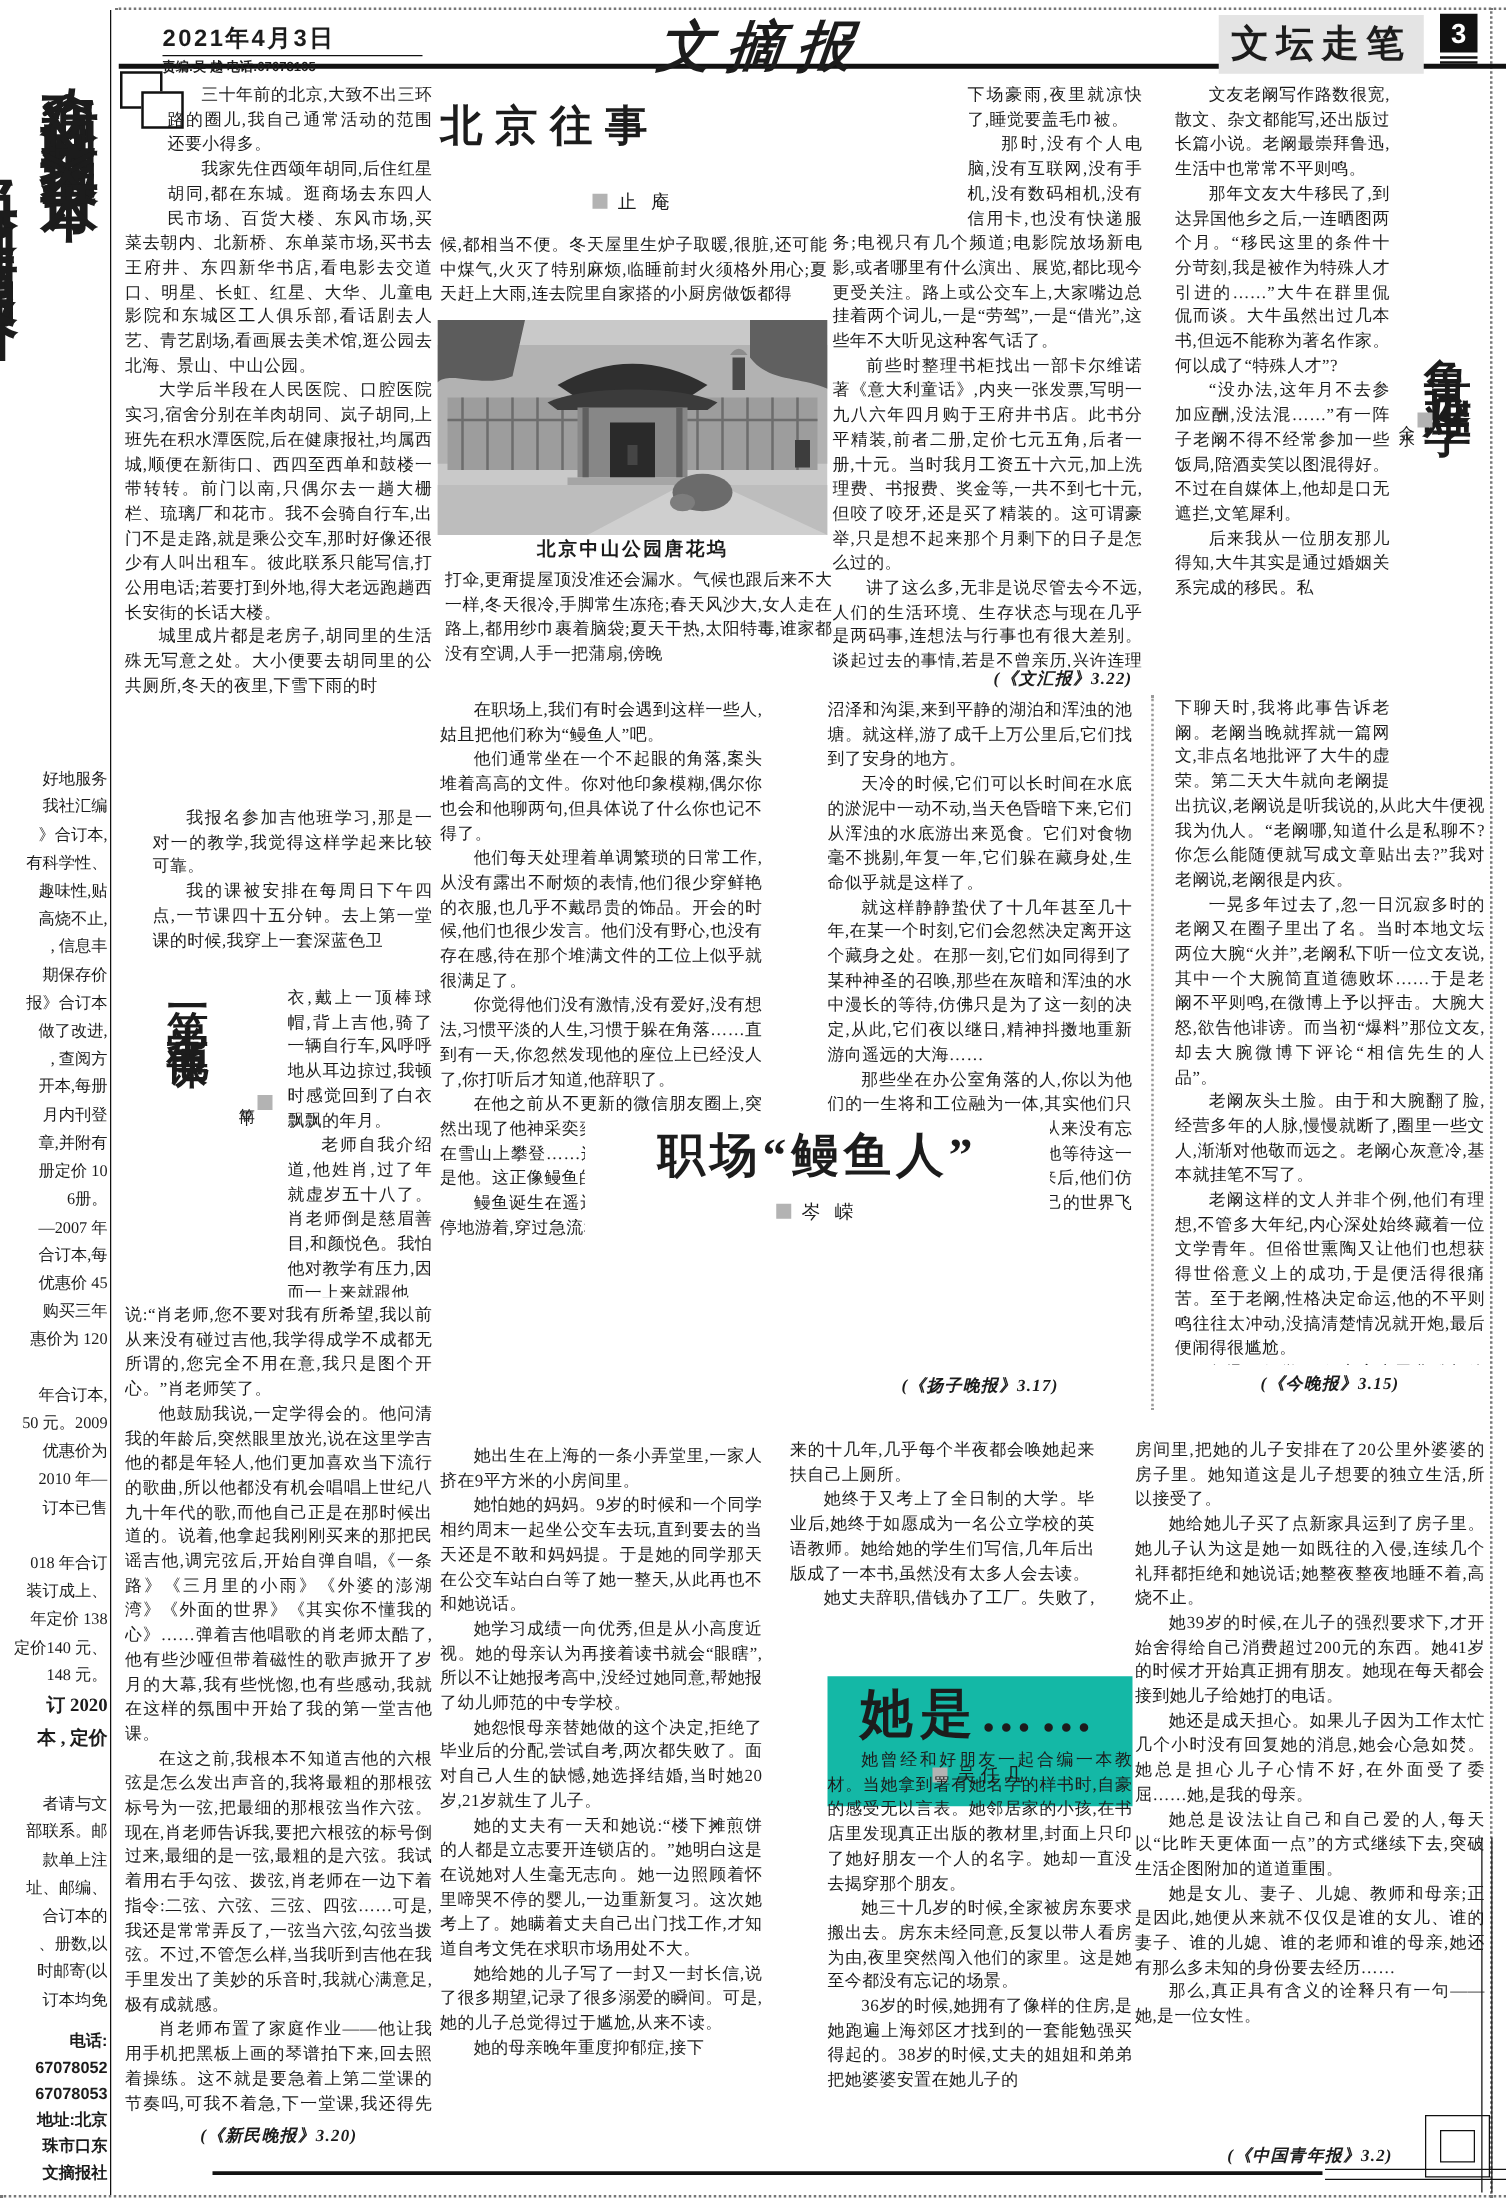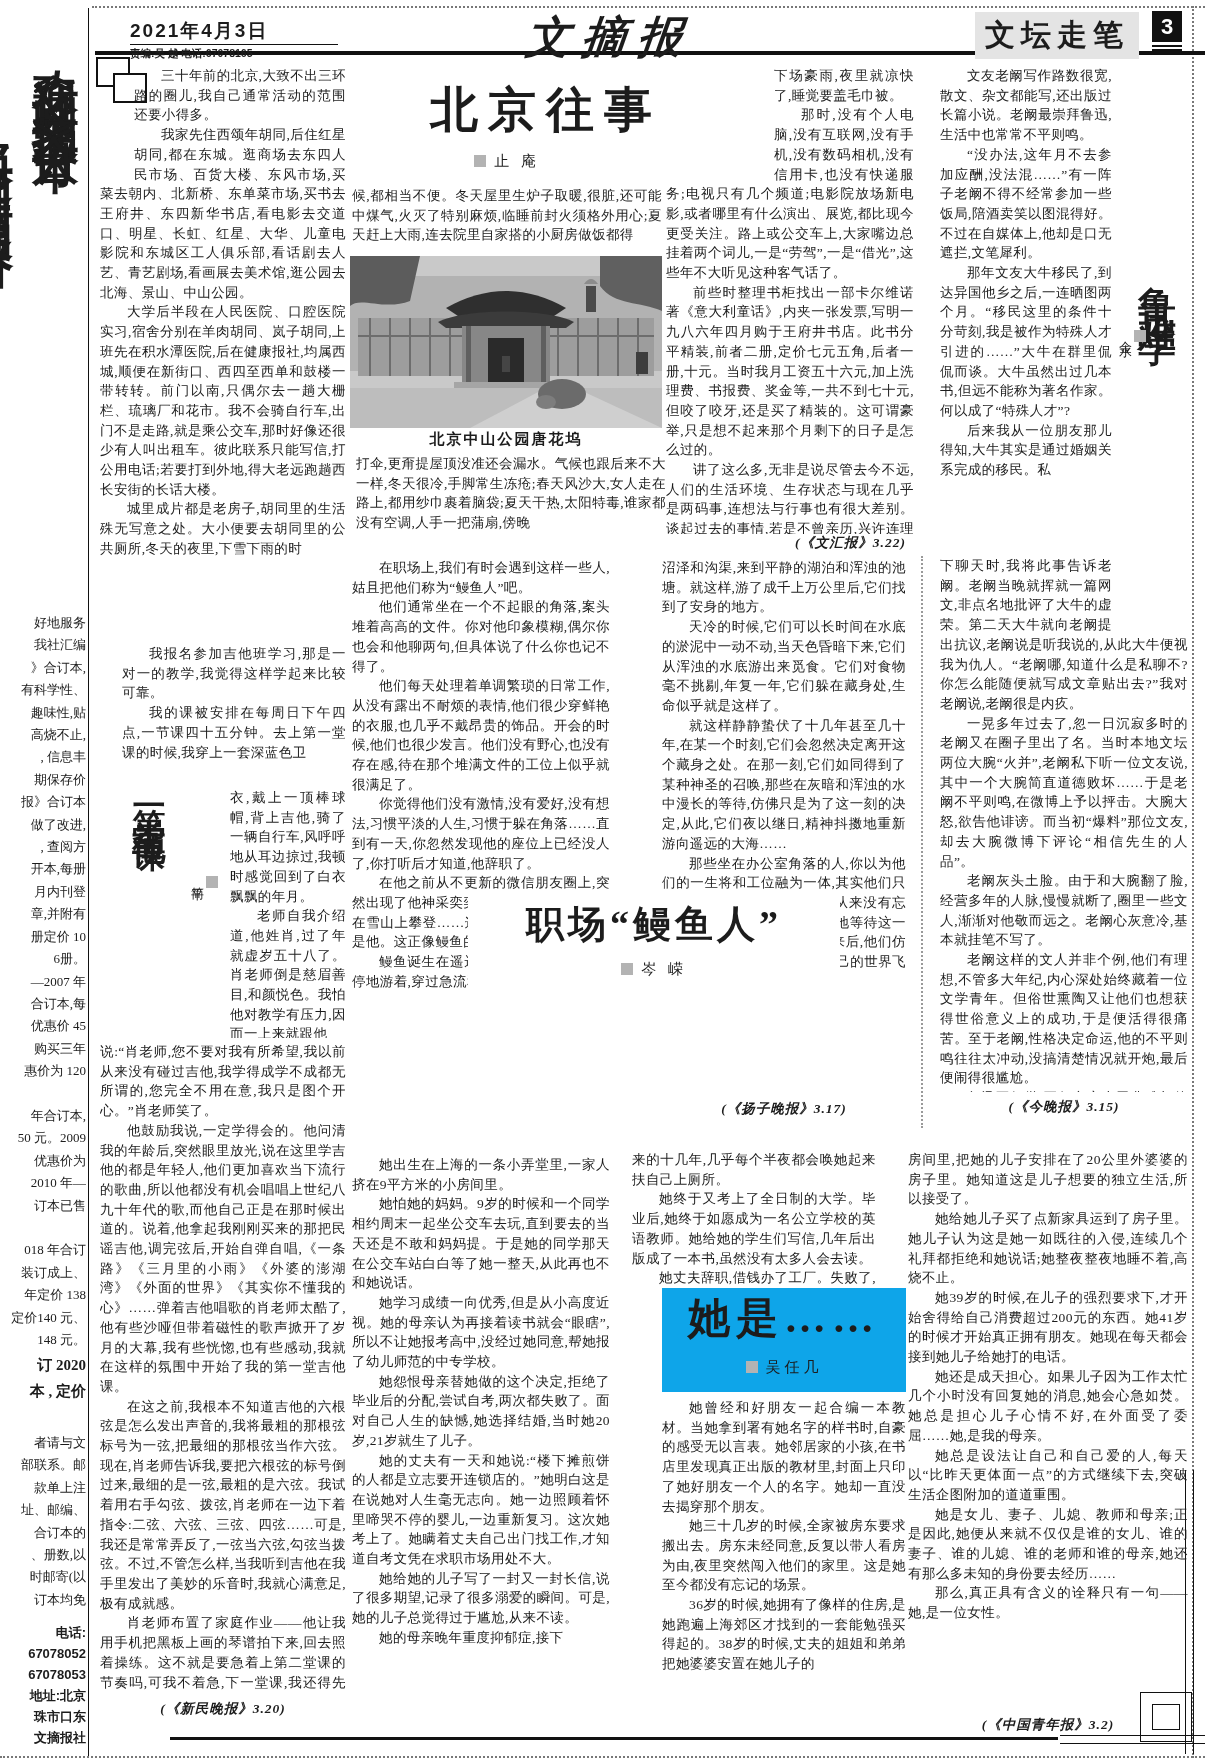--- a/index.html
+++ b/index.html
@@ -44,33 +44,33 @@
   .sb-promo{top:1352px;height:64px;font-size:15px;font-weight:900;line-height:26px;}
   .sb-b2{top:1432px;height:182px;}
   .sb-contact{top:1622px;height:130px;font-weight:900;font-family:"Liberation Sans",sans-serif;font-size:13px;line-height:21px;}
   
   .col{overflow:hidden;font-size:13.5px;line-height:19.7px;letter-spacing:.4px;}
   .col p{margin:0;text-indent:2em;text-align:justify;}
   .cont p:first-child{text-indent:0;}
   .spacer-l{float:left;background:transparent;}
   .spacer-r{float:right;background:transparent;}
   
-  .h-beijing{left:352px;top:78px;width:310px;text-align:right;font-size:48px;font-weight:900;letter-spacing:10px;}
+  .h-beijing{left:352px;top:78px;width:310px;text-align:left;font-size:34px;font-weight:900;letter-spacing:10px;}
   .byline{font-size:15px;letter-spacing:4px;text-align:center;}
   .by-beijing{left:352px;top:152px;width:310px;}
   .sq{display:inline-block;width:12px;height:12px;background:#b3b3b3;margin-right:8px;vertical-align:-1px;}
   .sqv{display:block;width:12px;height:12px;background:#b3b3b3;margin:0 auto 8px auto;}
   .vert{writing-mode:vertical-rl;}
   .h-luxun{left:1138px;top:256px;height:230px;font-size:38px;font-weight:900;letter-spacing:14px;line-height:1;}
   .by-luxun{left:1116px;top:330px;height:90px;font-size:13px;letter-spacing:4px;}
   .h-guitar{left:132px;top:782px;height:250px;font-size:33px;font-weight:900;letter-spacing:6px;line-height:1;}
   .by-guitar{left:188px;top:876px;height:80px;font-size:13px;letter-spacing:3px;}
   .eel-titlebox{left:468px;top:891px;width:372px;height:112px;background:#fff;z-index:5;text-align:center;}
   .h-eel{font-size:38px;font-weight:900;letter-spacing:4px;margin:8px 0 10px 0;}
-  .she-titlebox{left:662px;top:1288px;width:244px;height:104px;text-align:center;background:#0ea5e9;}
+  .she-titlebox{left:662px;top:1341px;width:244px;height:104px;text-align:center;background:#14b8a6;}
   .h-she{font-size:42px;font-weight:900;letter-spacing:6px;margin:2px 0 12px 0;}
   .citation{font-size:13.5px;font-style:italic;font-weight:600;letter-spacing:1px;}
   
   .photo{left:350px;top:256px;width:312px;height:172px;}
   .caption{left:350px;top:430px;width:312px;text-align:center;font-size:15px;font-weight:900;letter-spacing:2px;font-family:"Liberation Sans",sans-serif;}
 </style>
 </head>
 <body>
 
 <div class="abs rule-dash-top"></div>
@@ -240,22 +240,22 @@
 <div class="abs citation" style="left:666px;top:534px;width:240px;text-align:right;font-family:Liberation Serif, serif;">(《文汇报》3.22)</div>
 
 <div class="abs vert h-luxun">鲁迅难学</div>
 <div class="abs vert by-luxun">
   <span class="sqv"></span><span>金水</span>
 </div>
 
 <div class="abs col" style="left:940px;top:66px;width:172px;height:492px;">
   <div>
       <p>文友老阚写作路数很宽,散文、杂文都能写,还出版过长篇小说。老阚最崇拜鲁迅,生活中也常常不平则鸣。</p>
+      <p>那年文友大牛移民了,到达异国他乡之后,一连晒图两个月。“移民这里的条件十分苛刻,我是被作为特殊人才引进的……”大牛在群里侃侃而谈。大牛虽然出过几本书,但远不能称为著名作家。何以成了“特殊人才”?</p>
       <p>“没办法,这年月不去参加应酬,没法混……”有一阵子老阚不得不经常参加一些饭局,陪酒卖笑以图混得好。不过在自媒体上,他却是口无遮拦,文笔犀利。</p>
-      <p>那年文友大牛移民了,到达异国他乡之后,一连晒图两个月。“移民这里的条件十分苛刻,我是被作为特殊人才引进的……”大牛在群里侃侃而谈。大牛虽然出过几本书,但远不能称为著名作家。何以成了“特殊人才”?</p>
       <p>后来我从一位朋友那儿得知,大牛其实是通过婚姻关系完成的移民。私</p>
     </div>
 </div>
 
 <div class="abs col cont" style="left:940px;top:556px;width:248px;height:536px;">
   <div class="spacer-r" style="width:76px;height:66px;"></div>
   <div>
       <p>下聊天时,我将此事告诉老阚。老阚当晚就挥就一篇网文,非点名地批评了大牛的虚荣。第二天大牛就向老阚提出抗议,老阚说是听我说的,从此大牛便视我为仇人。“老阚哪,知道什么是私聊不?你怎么能随便就写成文章贴出去?”我对老阚说,老阚很是内疚。</p>
       <p>一晃多年过去了,忽一日沉寂多时的老阚又在圈子里出了名。当时本地文坛两位大腕“火并”,老阚私下听一位文友说,其中一个大腕简直道德败坏……于是老阚不平则鸣,在微博上予以抨击。大腕大怒,欲告他诽谤。而当初“爆料”那位文友,却去大腕微博下评论“相信先生的人品”。</p>
       <p>老阚灰头土脸。由于和大腕翻了脸,经营多年的人脉,慢慢就断了,圈里一些文人,渐渐对他敬而远之。老阚心灰意冷,基本就挂笔不写了。</p>

